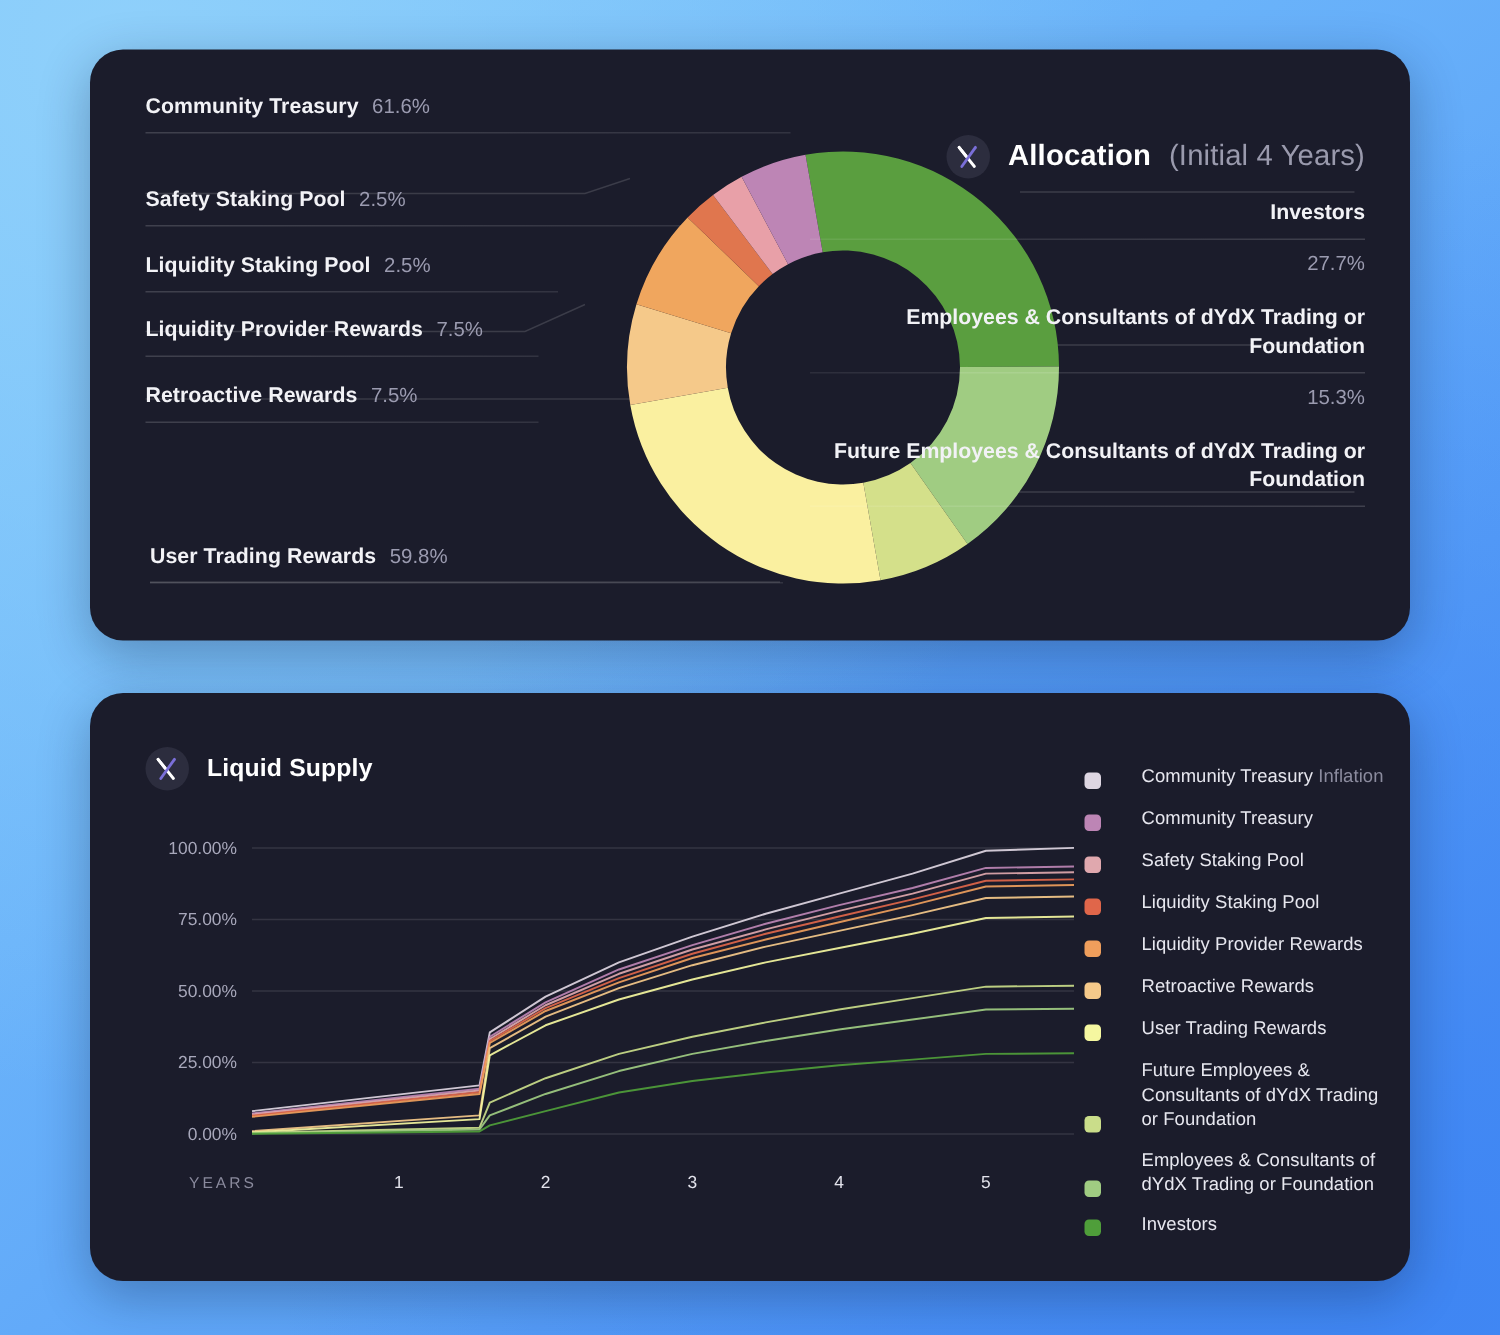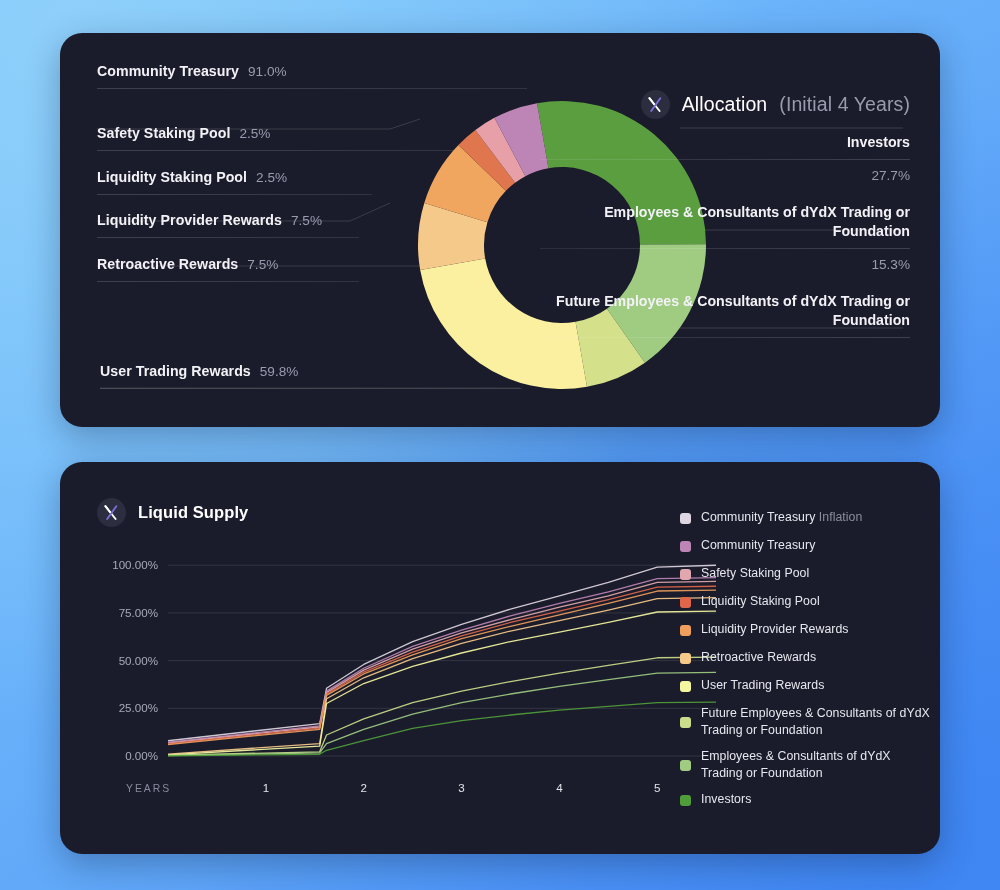--- a/index.html
+++ b/index.html
@@ -40,21 +40,21 @@
     flex: 0 0 auto;
   }
   .badge svg { display: block; }
 
   
   .alloc-header {
     position: absolute; right: 30px; top: 57px;
     display: flex; align-items: center; gap: 12px;
   }
   .alloc-title {
-    font-size: 19.5px; color: #ffffff; font-weight: 400; letter-spacing: .1px;
+    font-size: 19.5px; color: #ffffff; font-weight: 700; letter-spacing: .1px;
   }
   .alloc-sub {
     font-size: 19.5px; color: #9a9aad; font-weight: 400; letter-spacing: .1px;
   }
 
   
   .left-rows { position: absolute; left: 37px; top: 30px; width: 430px; }
   .lrow { position: relative; }
   .lrow-text {
     display: flex; align-items: baseline; gap: 9px;
@@ -90,21 +90,21 @@
     display: flex; align-items: center; gap: 12px;
   }
   .supply-title { font-size: 16.5px; color: #ffffff; font-weight: 700; letter-spacing: .1px; }
   .supply-sub   { font-size: 16.5px; color: #a3a3b6; font-weight: 400; letter-spacing: .1px; }
 
   
   .legend {
     position: absolute; left: 620px; top: 47px; width: 250px;
   }
   .legend-item {
-    display: flex; align-items: center; gap: 10px; margin-bottom: 11.5px;
+    display: flex; align-items: flex-end; gap: 27px; margin-bottom: 11.5px; margin-left: 43px;
   }
   .legend-item.two-line { margin-bottom: 10px; }
   .swatch {
     width: 11px; height: 11px; border-radius: 3px; flex: 0 0 auto; margin-top: 2px;
   }
   .legend-label {
     font-size: 12.3px; color: #e7e7ef; line-height: 16.5px; letter-spacing: .05px;
   }
   .legend-note { color: #8b8b9e; }
 
@@ -142,21 +142,21 @@
       <path d="M40,355 L460,355" stroke="rgba(255,255,255,0.13)" stroke-width="1" fill="none"></path>
       <path d="M620,95 L843,95" stroke="rgba(255,255,255,0.14)" stroke-width="1" fill="none"></path>
       <path d="M600,197 L843,197" stroke="rgba(255,255,255,0.14)" stroke-width="1" fill="none"></path>
       <path d="M600,295 L843,295" stroke="rgba(255,255,255,0.14)" stroke-width="1" fill="none"></path>
     </svg>
 
     <div class="left-rows">
       <div class="lrow" style="margin-bottom:36px">
         <div class="lrow-text">
           <span class="lname">Community Treasury</span>
-          <span class="lpct">91.0%</span>
+          <span class="lpct">61.6%</span>
         </div>
         <div class="lrule"></div>
       </div>
       <div class="lrow" style="margin-bottom:18px">
         <div class="lrow-text">
           <span class="lname">Safety Staking Pool</span>
           <span class="lpct">2.5%</span>
         </div>
         <div class="lrule" style="width:88%"></div>
       </div>

